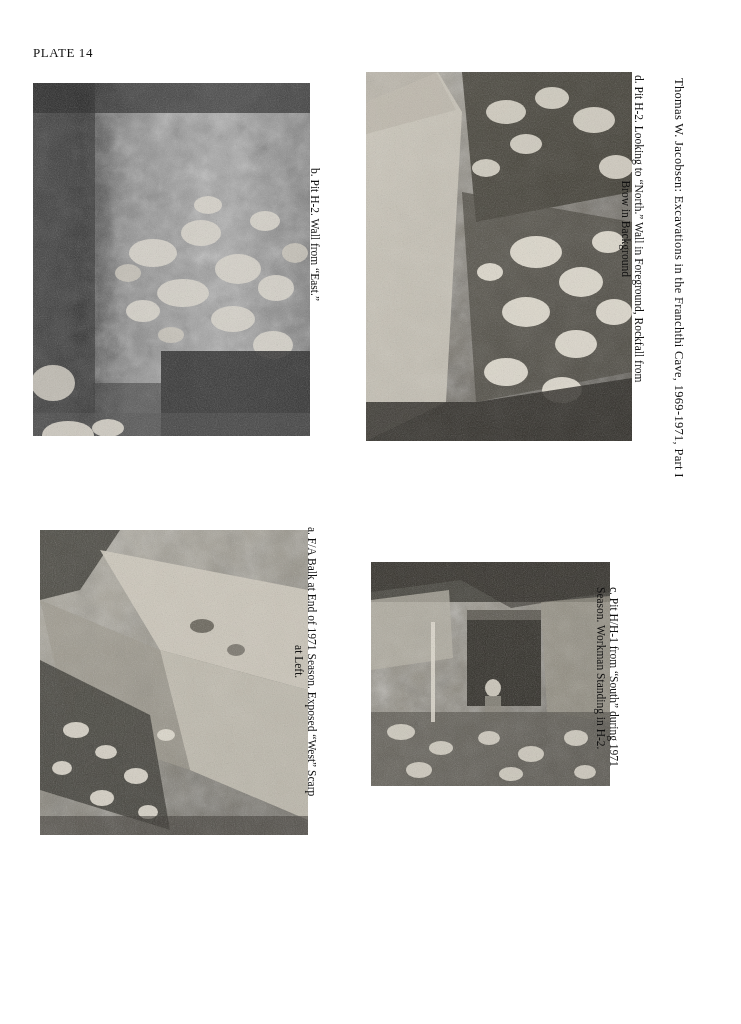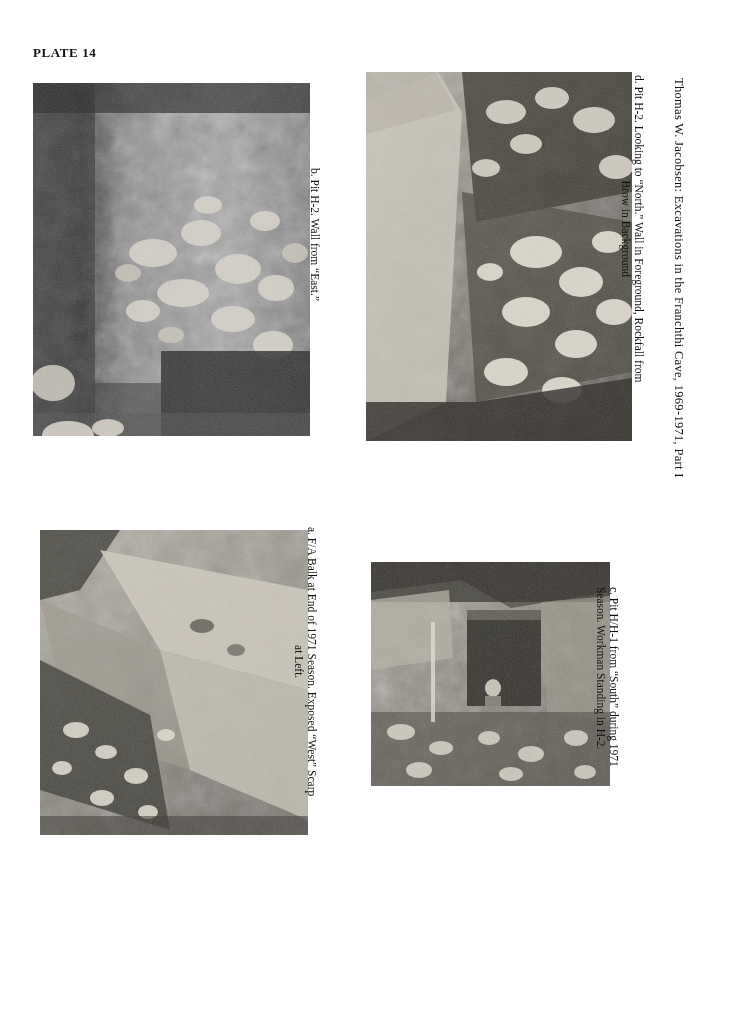--- a/index.html
+++ b/index.html
@@ -23,21 +23,21 @@
     height: 1024px;
     background: #fff;
   }
 
   
   .plate-label {
     position: absolute;
     left: 33px;
     top: 45px;
     font-family: "Liberation Serif", serif;
-    font-weight: bold;
+    font-weight: normal;
     font-size: 13px;
     letter-spacing: 0.6px;
   }
   .running-head-wrap {
     position: absolute;
     left: 686px;
     top: 78px;
     width: 0;
     height: 0;
   }

